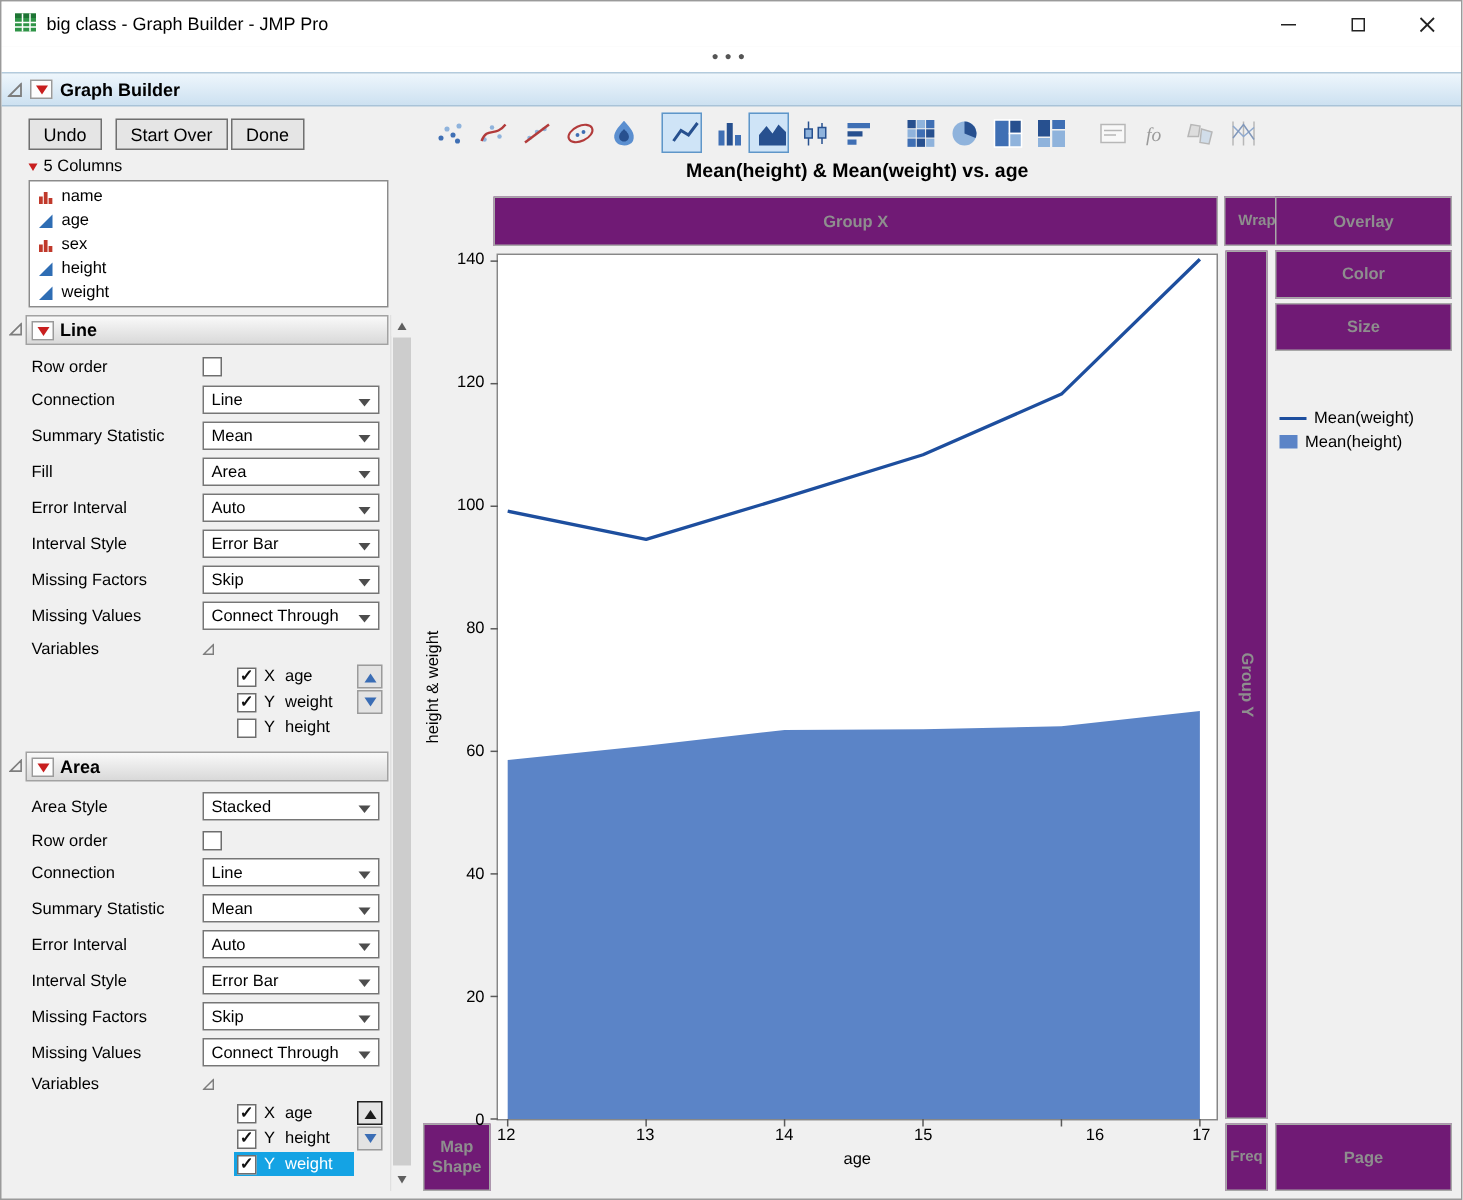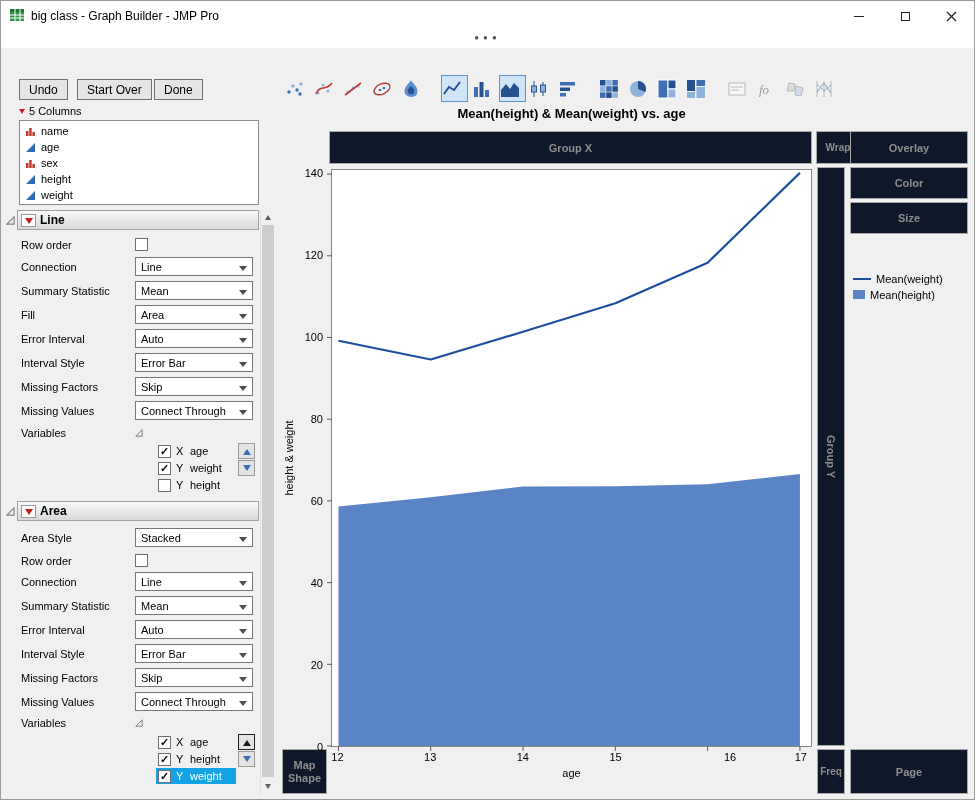--- a/index.html
+++ b/index.html
@@ -21,21 +21,21 @@
   .gb-header{position:absolute;top:47px;left:0;right:0;height:23px;background:linear-gradient(#eef6fc,#cde1f1);border-top:1px solid #b3cbdd;border-bottom:1px solid #a9c3d8;display:flex;align-items:center;gap:5px;padding-left:4px}
   .gb-header b{font-size:12px}
   .disc{flex:none;display:inline-flex}
   .redtri-box{width:15px;height:13px;background:#fdfdfd;border:1px solid #9a9a9a;display:flex;align-items:center;justify-content:center;flex:none}
   .redtri{width:0;height:0;border:4px solid transparent;border-top:6px solid #c81e1e;margin-top:5px}
   .redtri.small{border-width:3px;border-top-width:5px;margin-top:4px}
 
   
   .tbtn{position:absolute;top:78px;height:21px;background:#e5e5e5;border:1px solid #707070;font-size:12px;padding:0 9px;font-family:"Liberation Sans",sans-serif}
   .palette{position:absolute;left:283px;top:74px;display:flex;align-items:center}
-  .pic{width:27px;height:27px;margin-right:2px;display:flex;align-items:center;justify-content:flex-start;border:1px solid transparent;background:transparent}
+  .pic{width:27px;height:27px;margin-right:2px;display:flex;align-items:center;justify-content:flex-end;border:1px solid transparent;background:transparent}
   .pic.sel{background:#cfe4f7;border-color:#5f96c8}
   .pic.dim{opacity:.55}
   .pgap{width:12px;flex:none}
 
   
   .col-header{position:absolute;left:18px;top:104px;display:flex;align-items:center;gap:4px}
   .col-list{position:absolute;left:18px;top:119px;width:240px;height:85px;background:#fff;border:1px solid #8b8b8b;padding:2px 0}
   .col-item{display:flex;align-items:center;gap:5px;height:16px;padding-left:5px}
   .sec-disc{position:absolute;left:5px}
   .sec-header{position:absolute;left:16px;width:242px;height:20px;background:linear-gradient(#f9f9f9,#d9d9d9);border:1px solid #a2a2a2;display:flex;align-items:center;gap:4px;padding-left:3px}
@@ -55,21 +55,21 @@
   .tri-d{width:0;height:0;border:4px solid transparent;border-top:6px solid #3a6db5;margin-top:3px}
   .arrowbtn.focus .tri-u{border-bottom-color:#1a1a1a}
   .vscroll{position:absolute;left:259px;top:209px;width:14px;height:584px;background:#f0f0f0;border-left:1px solid #e0e0e0}
   .sarrow{position:absolute;left:0;width:14px;height:14px;display:flex;align-items:center;justify-content:center;background:#f0f0f0}
   .tri-us{width:0;height:0;border:3px solid transparent;border-bottom:5px solid #5f5f5f;margin-bottom:2px}
   .tri-ds{width:0;height:0;border:3px solid transparent;border-top:5px solid #5f5f5f;margin-top:2px}
   .sthumb{position:absolute;left:1px;top:15px;width:12px;height:552px;background:#cdcdcd}
 
   
   .chart-title{position:absolute;left:330px;top:105px;width:481px;text-align:center;font-weight:bold;font-size:13px}
-  .zone{position:absolute;background:#0f172a;border:1px solid #a8a8a8;color:#8e8e8e;font-weight:bold;display:flex;align-items:center;justify-content:center;font-size:11px;text-align:center}
+  .zone{position:absolute;background:#701a75;border:1px solid #a8a8a8;color:#8e8e8e;font-weight:bold;display:flex;align-items:center;justify-content:center;font-size:11px;text-align:center}
   .zone.amber{border-color:#b5914a}
   .zone.vtext{writing-mode:vertical-rl}
   .plot{position:absolute;left:330px;top:168px;width:481px;height:578px;background:#fff;border:1px solid #878787}
   #plot-svg{width:100%;height:100%;display:block;overflow:visible}
   #yticks{position:absolute;left:296px;top:168px;width:28px;height:578px}
   .ytick{position:absolute;right:2px;transform:translateY(-50%);font-size:11px}
   #xticks{position:absolute;left:330px;top:750px;width:481px;height:13px}
   .xtick{position:absolute;transform:translateX(-50%);font-size:11px}
   .ylabel{position:absolute;left:288px;top:457px;transform:translate(-50%,-50%) rotate(-90deg);white-space:nowrap;font-size:11px}
   .xlabel{position:absolute;left:330px;top:766px;width:481px;text-align:center;font-size:11px}
@@ -105,20 +105,31 @@
       <span class="winbtn">
           <svg width="11" height="11" viewBox="0 0 11 11">
             <line x1="1" y1="1" x2="10" y2="10" stroke="#222" stroke-width="1.2"></line>
             <line x1="10" y1="1" x2="1" y2="10" stroke="#222" stroke-width="1.2"></line>
           </svg>
         </span>
     </div>
   </div>
   <div class="dots-row">●●●</div>
 
+  <div class="gb-header">
+    <span class="disc">
+        <svg width="10" height="10" viewBox="0 0 10 10">
+          <polygon points="1,9 9,9 9,1" fill="none" stroke="#7d7d7d" stroke-width="1.2"></polygon>
+        </svg>
+      </span>
+    <span class="redtri-box">
+        <span class="redtri"></span>
+      </span>
+    <b>Graph Builder</b>
+  </div>
 
   <button class="tbtn" style="left:18px">Undo</button>
   <button class="tbtn" style="left:76px">Start Over</button>
   <button class="tbtn" style="left:153px">Done</button>
 
   <div class="palette">
     <span class="pic">
         <svg width="20" height="20" viewBox="0 0 20 20">
           <circle cx="4" cy="13" r="1.7" fill="#3f6fb4"></circle>
           <circle cx="8" cy="7" r="1.7" fill="#8fb3dc"></circle>

